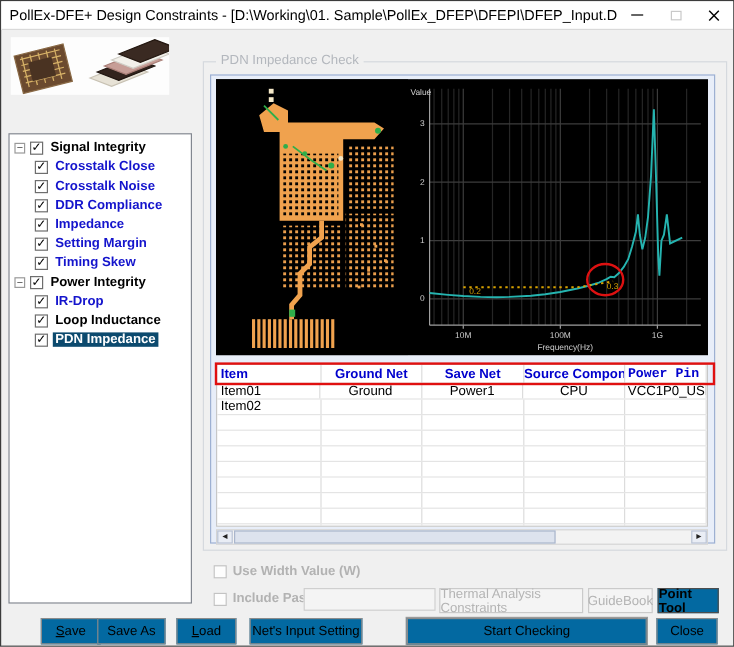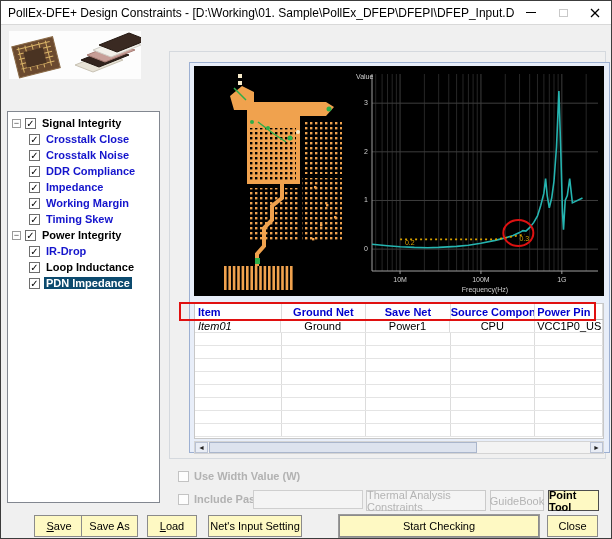--- a/index.html
+++ b/index.html
@@ -19,44 +19,44 @@
   .tree-row{display:flex;align-items:center;height:16px;font-size:11px;white-space:nowrap;}
   .expander{width:9px;height:9px;border:1px solid #9a9a9a;background:#fff;color:#444;font-size:9px;line-height:7px;text-align:center;margin-right:4px;flex:0 0 auto;}
   .cbx{width:11px;height:11px;border:1px solid #6e6e6e;background:#fff;color:#000;font-size:10px;line-height:9px;text-align:center;margin-right:4px;flex:0 0 auto;}
   .tlabel{padding:0 2px;font-weight:bold;}
   .tlabel.blue{color:#1414cc;}
   .tlabel.black{color:#000;}
   .tlabel.selected{background:#0c4a6e;color:#fff;}
   
   .groupbox{position:absolute;left:168px;top:50px;width:437px;height:408px;border:1px solid #d5d9de;}
   .group-label{position:absolute;left:10px;top:-8px;background:#f0f0f0;padding:0 4px;font-size:11px;color:#b3b7bd;}
-  .inner-panel{position:absolute;left:19px;top:10px;width:421px;height:391px;background:#e8eef9;border:1px solid #9db0d2;}
+  .inner-panel{position:absolute;left:5px;top:10px;width:421px;height:391px;background:#e8eef9;border:1px solid #9db0d2;}
   .img-area{position:absolute;left:4px;top:3px;width:410px;height:230px;background:#000;display:flex;}
   
   .grid{position:absolute;left:4px;top:240px;width:410px;height:136px;background:#fff;border:1px solid #c7c7c7;overflow:hidden;font-size:11px;}
   .grow{display:flex;height:13px;border-bottom:1px solid #e4e4e4;}
   .grow.head{height:16px;border-bottom:1px solid #bdbdbd;}
   .gcell{border-right:1px solid #dcdcdc;overflow:hidden;white-space:nowrap;text-align:center;line-height:13px;color:#000;}
   .grow.head .gcell{color:#0000cd;font-weight:bold;line-height:16px;}
   .gcell.c0{text-align:left;padding-left:3px;}
-  .grow.head .gcell.c4{text-align:center;padding-right:12px;}
+  .grow.head .gcell.c4{text-align:center;padding-right:12px;font-family:Liberation Mono, monospace;}
   .gcell.c4{text-align:left;padding-left:2px;}
   
   .hscroll{position:absolute;left:4px;top:378px;width:410px;height:13px;background:#f3f3f3;border:1px solid #d4d4d4;}
   .sb-btn{position:absolute;top:0;width:13px;height:11px;background:#e9edf5;border:1px solid #b9c2d4;font-size:7px;line-height:10px;text-align:center;color:#222;}
   .sb-left{left:0;}
   .sb-right{right:0;}
   .sb-thumb{position:absolute;left:14px;top:0;width:268px;height:11px;background:#dde3ee;border:1px solid #aab6cc;}
   
   .ann-rect{position:absolute;left:178px;top:301px;width:417px;height:19px;border:2px solid #e01010;pointer-events:none;}
   
   .opt-row{position:absolute;display:flex;align-items:center;font-size:11px;color:#b2b2b2;font-weight:bold;}
   .opt-cbx{width:11px;height:11px;border:1px solid #c3c3c3;background:#fdfdfd;margin-right:5px;flex:0 0 auto;}
   .dis-input{position:absolute;left:252px;top:489px;width:110px;height:19px;background:#f4f4f4;border:1px solid #cfcfcf;}
-  .btn{position:absolute;display:flex;align-items:center;justify-content:center;font-size:11px;background:#fef9c3;border:1px solid #8b8b8b;color:#000;}
+  .btn{position:absolute;display:flex;align-items:center;justify-content:center;font-size:11px;background:#0369a1;border:1px solid #8b8b8b;color:#000;}
   .btn.disabled{color:#b4b4b4;border-color:#cacaca;background:#f4f4f4;}
   .btn.strong{font-weight:bold;border-color:#4d4d4d;}
   .btn.default-btn{box-shadow:0 0 0 1px #9a9a9a;}
   .accel{display:inline-block;}
   .accel::first-letter{text-decoration:underline;}
 </style>
 </head>
 <body>
 
 <div class="window">
@@ -126,21 +126,21 @@
       <div class="tree-row" style="padding-left: 20px;">
         <span class="cbx">✓</span>
         <span class="tlabel blue">DDR Compliance</span>
       </div>
       <div class="tree-row" style="padding-left: 20px;">
         <span class="cbx">✓</span>
         <span class="tlabel blue">Impedance</span>
       </div>
       <div class="tree-row" style="padding-left: 20px;">
         <span class="cbx">✓</span>
-        <span class="tlabel blue">Working Margin</span>
+        <span class="tlabel blue">Setting Margin</span>
       </div>
       <div class="tree-row" style="padding-left: 20px;">
         <span class="cbx">✓</span>
         <span class="tlabel blue">Timing Skew</span>
       </div>
       <div class="tree-row" style="padding-left: 3px;">
         <span class="expander">−</span>
         <span class="cbx">✓</span>
         <span class="tlabel black">Power Integrity</span>
       </div>
@@ -152,20 +152,21 @@
         <span class="cbx">✓</span>
         <span class="tlabel black">Loop Inductance</span>
       </div>
       <div class="tree-row" style="padding-left: 20px;">
         <span class="cbx">✓</span>
         <span class="tlabel blue selected">PDN Impedance</span>
       </div>
     </div>
 
   <div class="groupbox">
+    <span class="group-label">PDN Impedance Check</span>
     <div class="inner-panel">
       <div class="img-area">
         <svg id="pcb" width="160" height="230" viewBox="0 0 160 230">
             <defs>
               <pattern id="oDots" width="5" height="5" patternUnits="userSpaceOnUse">
                 <rect width="5" height="5" fill="#000"></rect>
                 <rect x="1" y="1" width="2.4" height="2.4" fill="#f0a24e"></rect>
               </pattern>
               <pattern id="bDots" width="5" height="5" patternUnits="userSpaceOnUse">
                 <rect width="5" height="5" fill="#f0a24e"></rect>
@@ -264,25 +265,32 @@
       </div>
       <div class="grid">
           <div class="grow head">
             <div class="gcell c0" style="width: 87px;">Item</div>
             <div class="gcell c1" style="width: 85px;">Ground Net</div>
             <div class="gcell c2" style="width: 85px;">Save Net</div>
             <div class="gcell c3" style="width: 85px;">Source Component</div>
             <div class="gcell c4" style="width: 68px;">Power Pin</div>
           </div>
           <div class="grow">
-            <div class="gcell c0" style="width: 86px; font-style: italic;">Item01</div>
+            <div class="gcell c0" style="width: 86px;">Item01</div>
             <div class="gcell c1" style="width: 85px;">Ground</div>
             <div class="gcell c2" style="width: 85px;">Power1</div>
             <div class="gcell c3" style="width: 85px;">CPU</div>
             <div class="gcell c4" style="width: 68px;">VCC1P0_USB: FB113</div>
+          </div>
+          <div class="grow">
+            <div class="gcell c0" style="width: 87px;">Item02</div>
+            <div class="gcell c1" style="width: 85px;"></div>
+            <div class="gcell c2" style="width: 85px;"></div>
+            <div class="gcell c3" style="width: 85px;"></div>
+            <div class="gcell c4" style="width: 68px;"></div>
           </div>
           <div class="grow">
             <div class="gcell c0" style="width: 87px;"></div>
             <div class="gcell c1" style="width: 85px;"></div>
             <div class="gcell c2" style="width: 85px;"></div>
             <div class="gcell c3" style="width: 85px;"></div>
             <div class="gcell c4" style="width: 68px;"></div>
           </div>
           <div class="grow">
             <div class="gcell c0" style="width: 87px;"></div>

